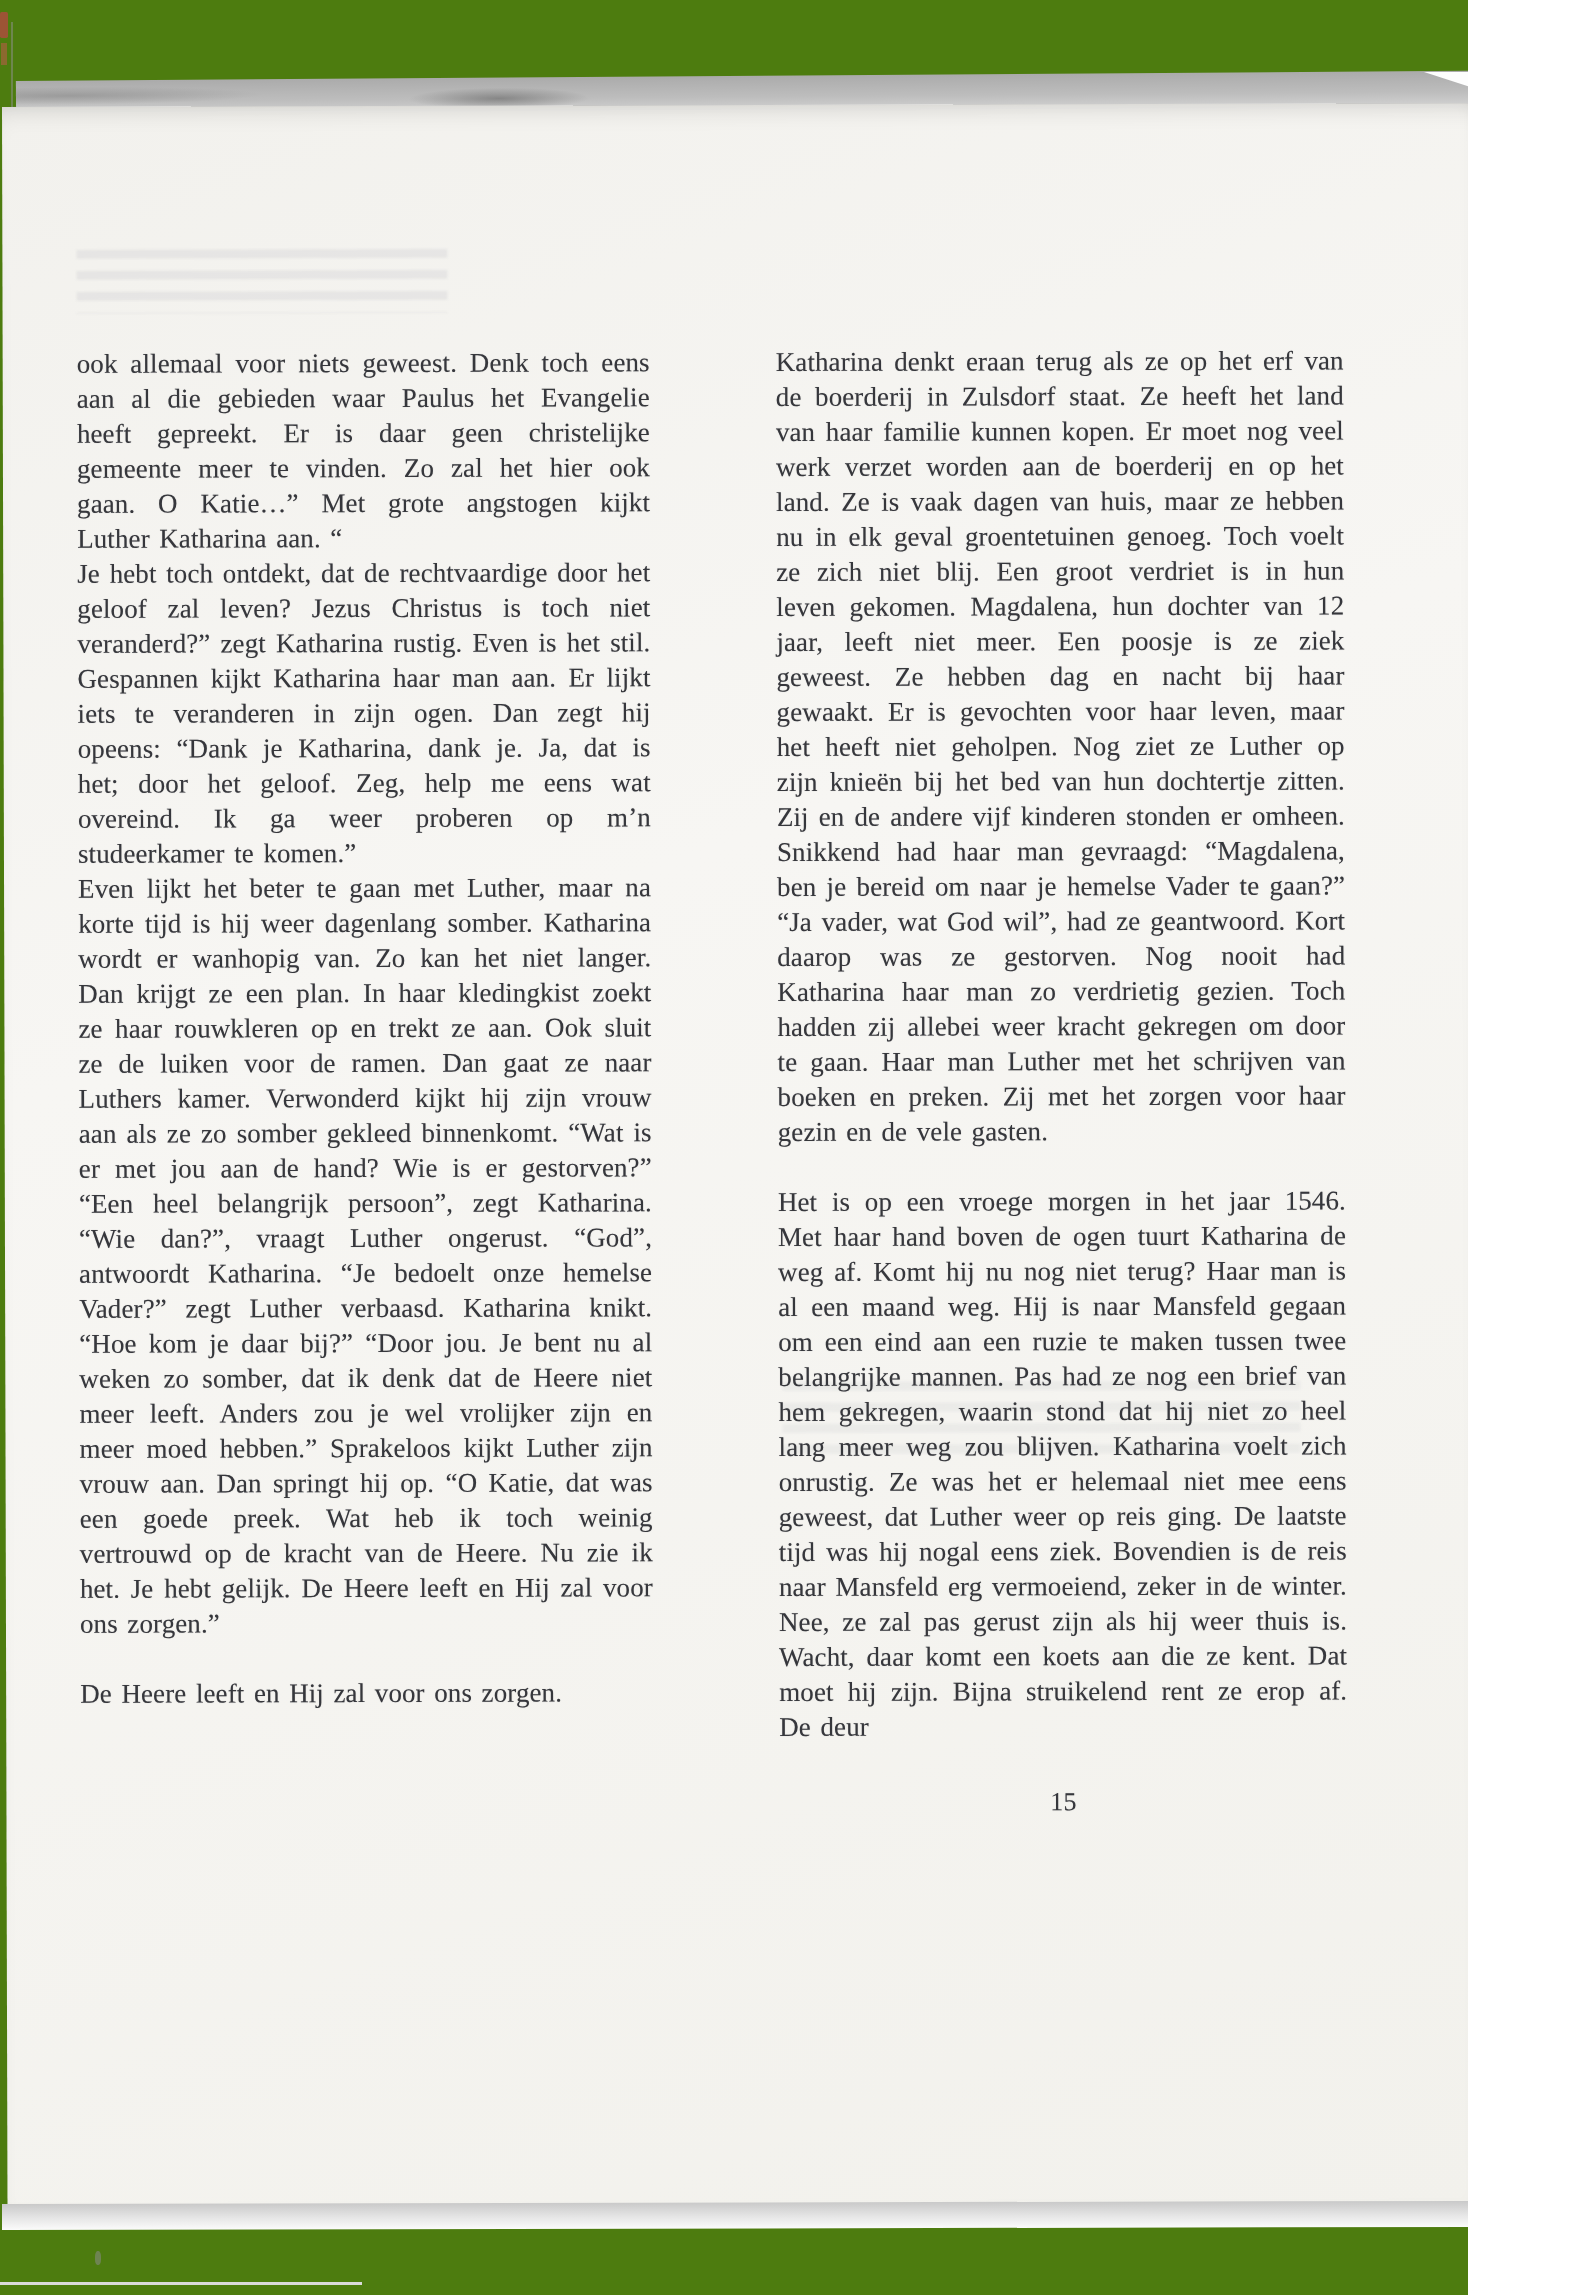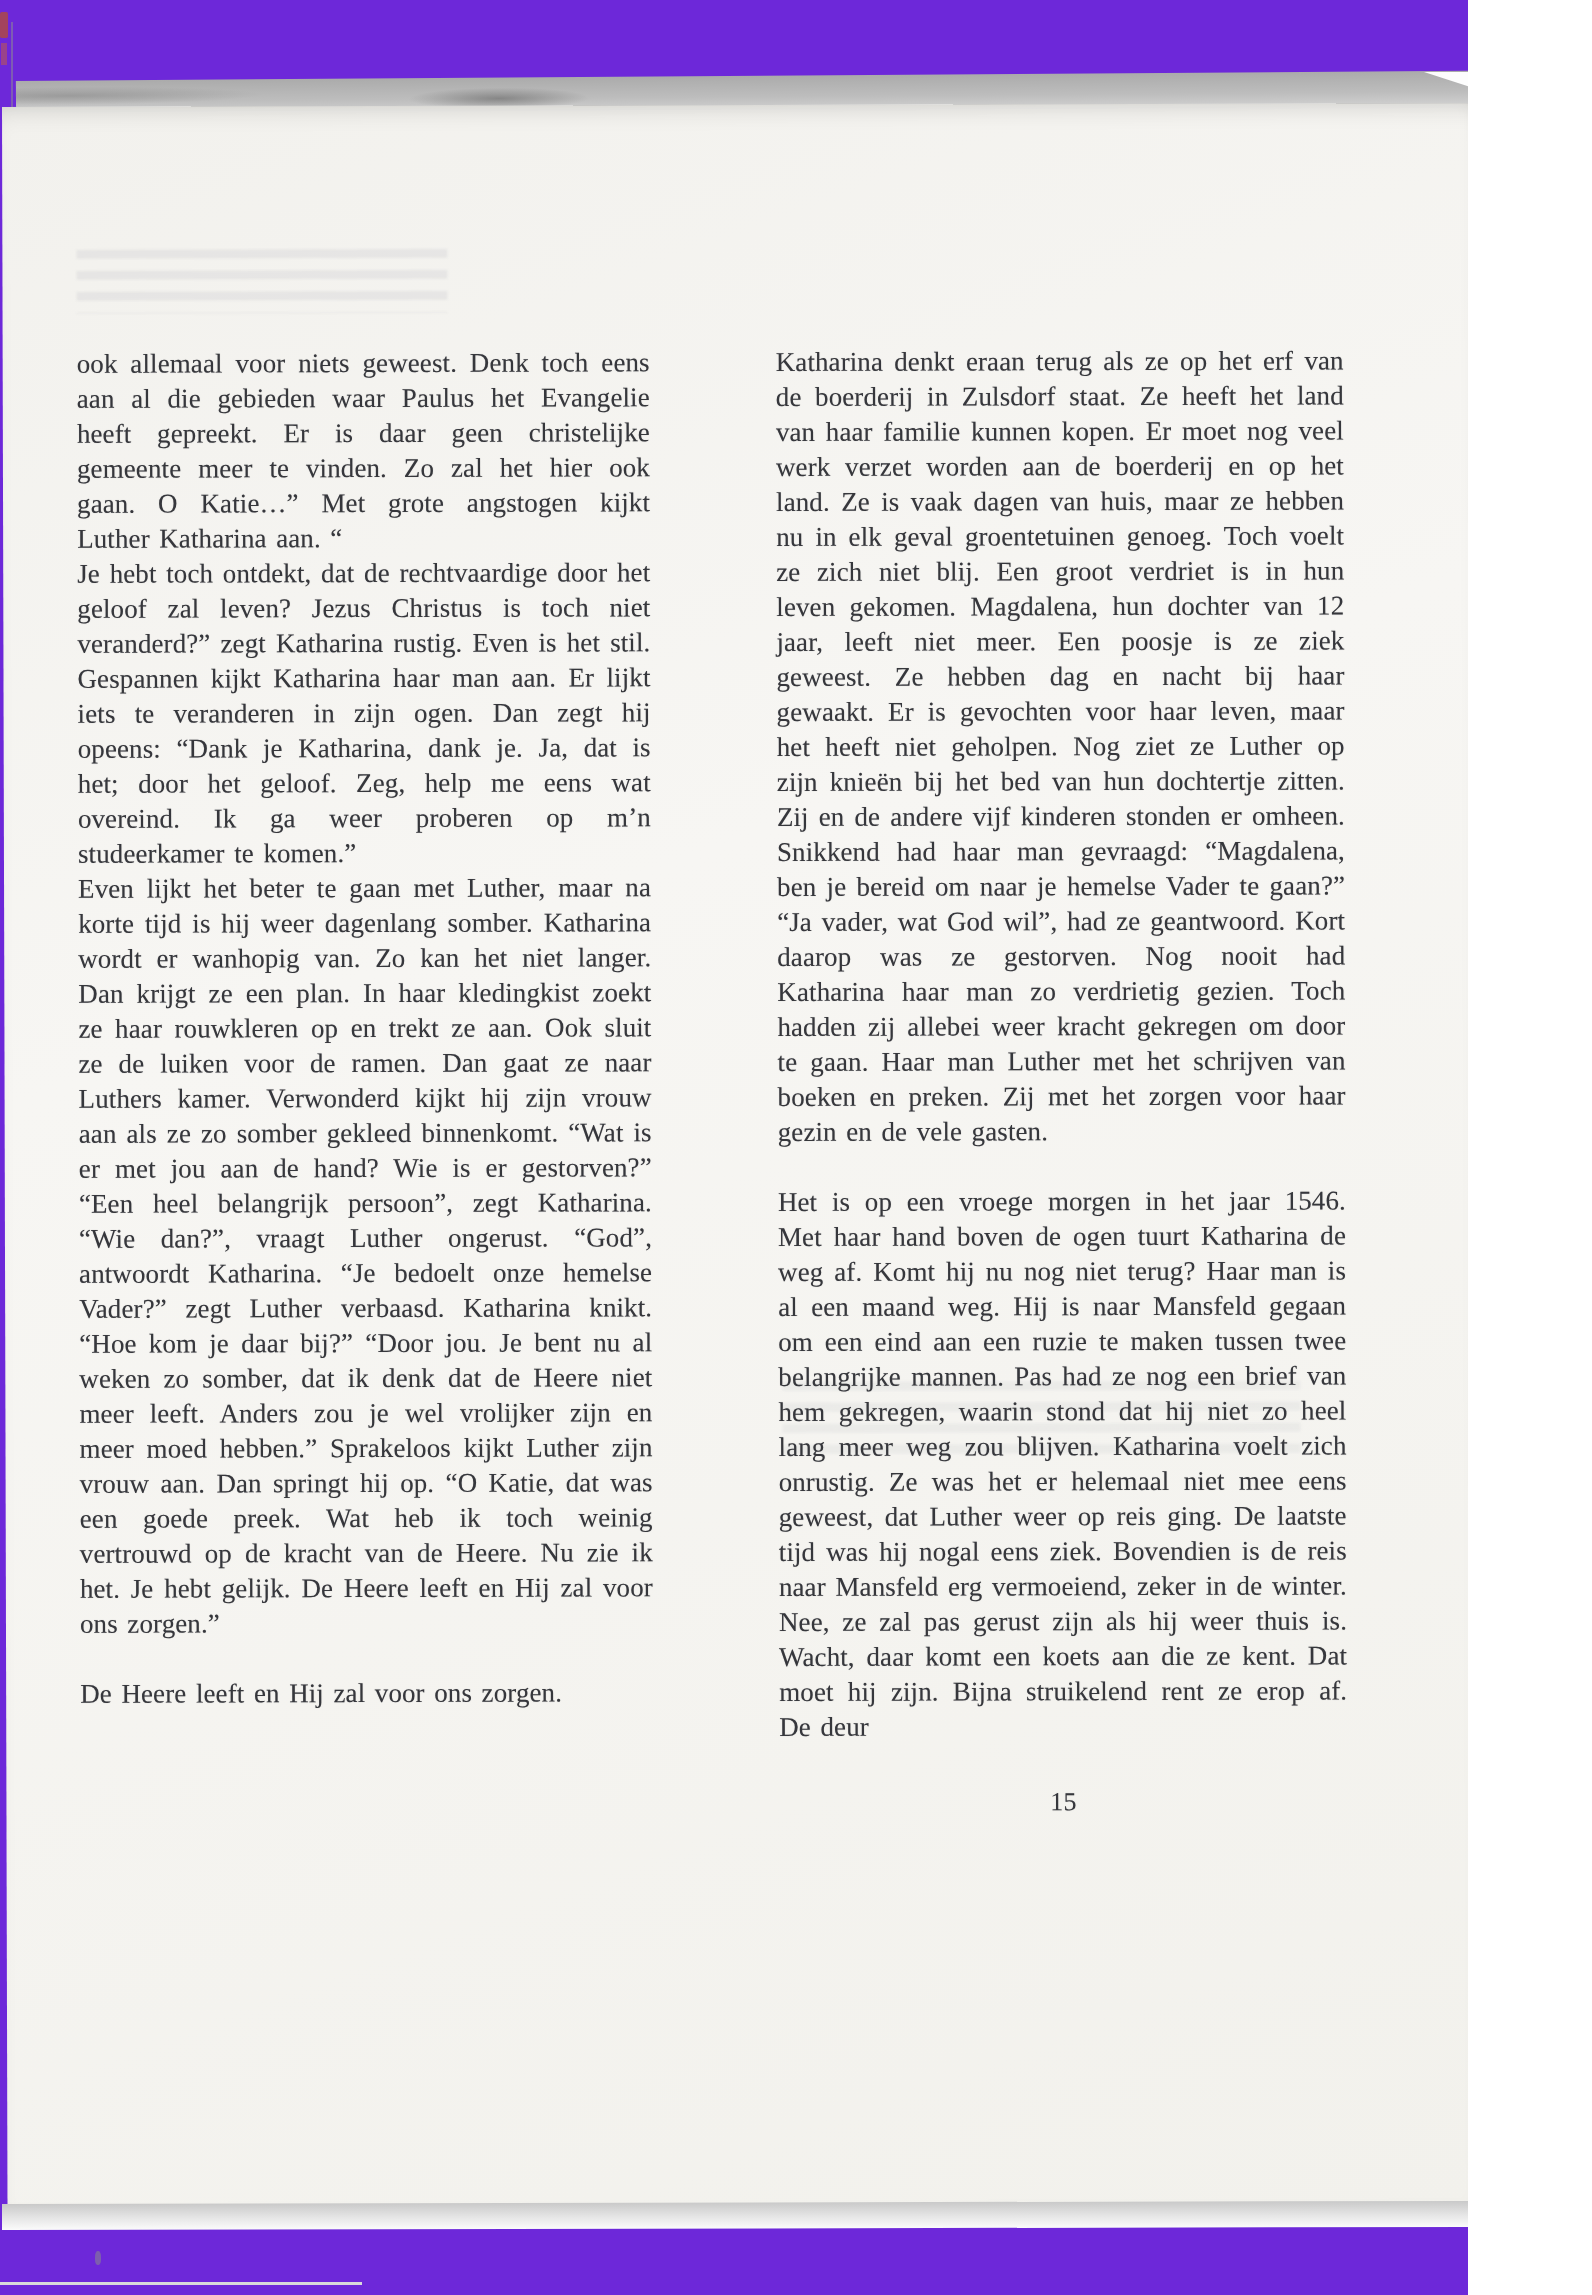--- a/index.html
+++ b/index.html
@@ -4,21 +4,21 @@
 <style>
   html, body {
     margin: 0;
     padding: 0;
     background: #ffffff;
   }
   .canvas {
     position: relative;
     width: 1468px;
     height: 2295px;
-    background: #6d28d9;
+    background: #4d7c0f;
     overflow: hidden;
     font-family: "Liberation Serif", "DejaVu Serif", serif;
   }
 
   
   .artifact-red-1 {
     position: absolute; left: 0; top: 12px; width: 7.8px; height: 26px;
     background: #b04a3e; opacity: .8; border-radius: 1.7px;
   }
   .artifact-red-2 {

